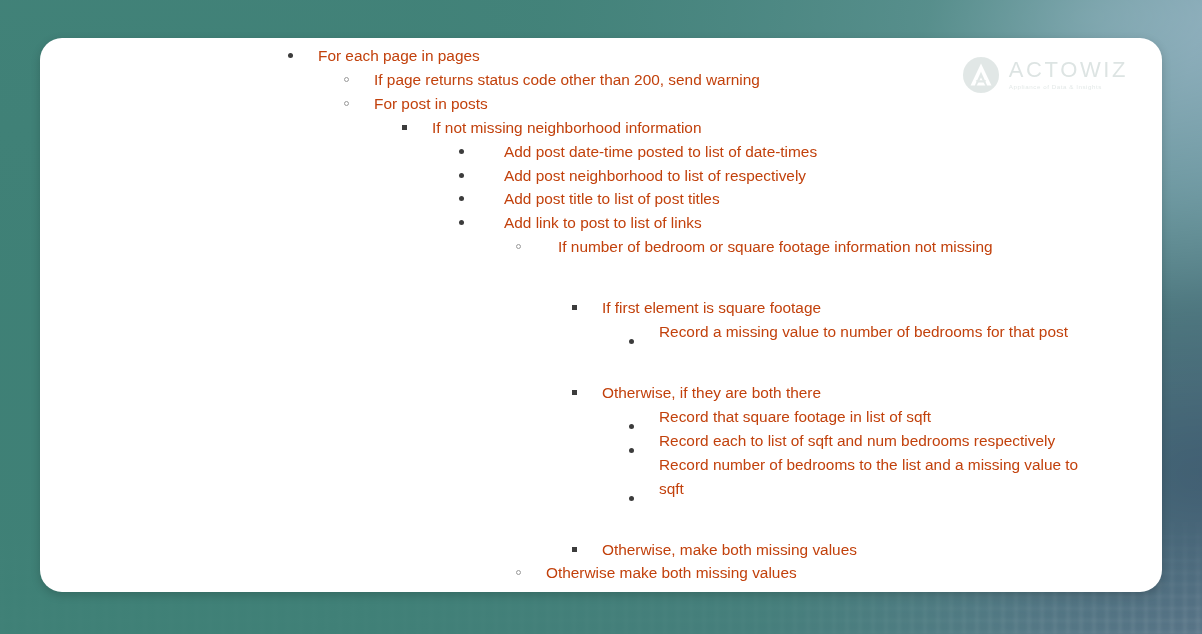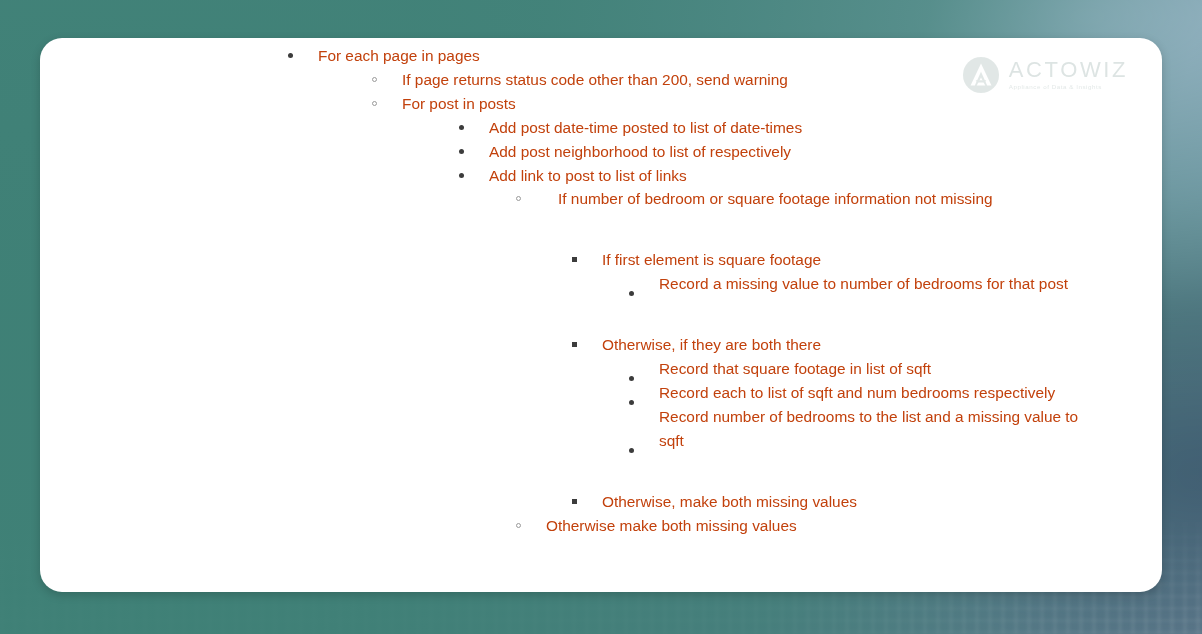--- a/index.html
+++ b/index.html
@@ -165,23 +165,23 @@
     display: block;
   }
 
   .item-text {
     flex: 0 1 auto;
     white-space: normal;
   }
 
   
   .lvl-1 { padding-left: 248px; }
-  .lvl-2 { padding-left: 304px; margin-left: 28px; }
+  .lvl-2 { padding-left: 304px; }
   .lvl-3 { padding-left: 362px; }
-  .lvl-4 { padding-left: 419px; }
+  .lvl-4 { padding-left: 419px; gap: 15px; }
   .lvl-5 { padding-left: 476px; }
   .lvl-6 { padding-left: 532px; margin-top: 37px; }
   .lvl-7 { padding-left: 589px; align-items: flex-end; }
 
   
   .w-narrow  { max-width: 430px; }
   .w-mid     { max-width: 410px; }
   .w-wide    { max-width: 470px; margin-left: 12px; }
 </style>
 </head>
@@ -220,36 +220,48 @@
           <span class="circle"></span>
         </span>
         <span class="item-text ">If page returns status code other than 200, send warning</span>
       </div>
       <div class="item lvl-2">
         <span class="bullet">
           <span class="circle"></span>
         </span>
         <span class="item-text ">For post in posts</span>
       </div>
+      <div class="item lvl-3">
+        <span class="bullet">
+          <span class="square"></span>
+        </span>
+        <span class="item-text ">If not missing neighborhood information</span>
+      </div>
       <div class="item lvl-4">
         <span class="bullet">
           <span class="dot"></span>
         </span>
         <span class="item-text ">Add post date-time posted to list of date-times</span>
       </div>
       <div class="item lvl-4">
         <span class="bullet">
           <span class="dot"></span>
         </span>
         <span class="item-text ">Add post neighborhood to list of respectively</span>
       </div>
       <div class="item lvl-4">
         <span class="bullet">
           <span class="dot"></span>
         </span>
+        <span class="item-text ">Add post title to list of post titles</span>
+      </div>
+      <div class="item lvl-4">
+        <span class="bullet">
+          <span class="dot"></span>
+        </span>
         <span class="item-text ">Add link to post to list of links</span>
       </div>
       <div class="item lvl-5">
         <span class="bullet">
           <span class="circle"></span>
         </span>
         <span class="item-text w-wide">If number of bedroom or square footage information not missing</span>
       </div>
       <div class="item lvl-6">
         <span class="bullet">

